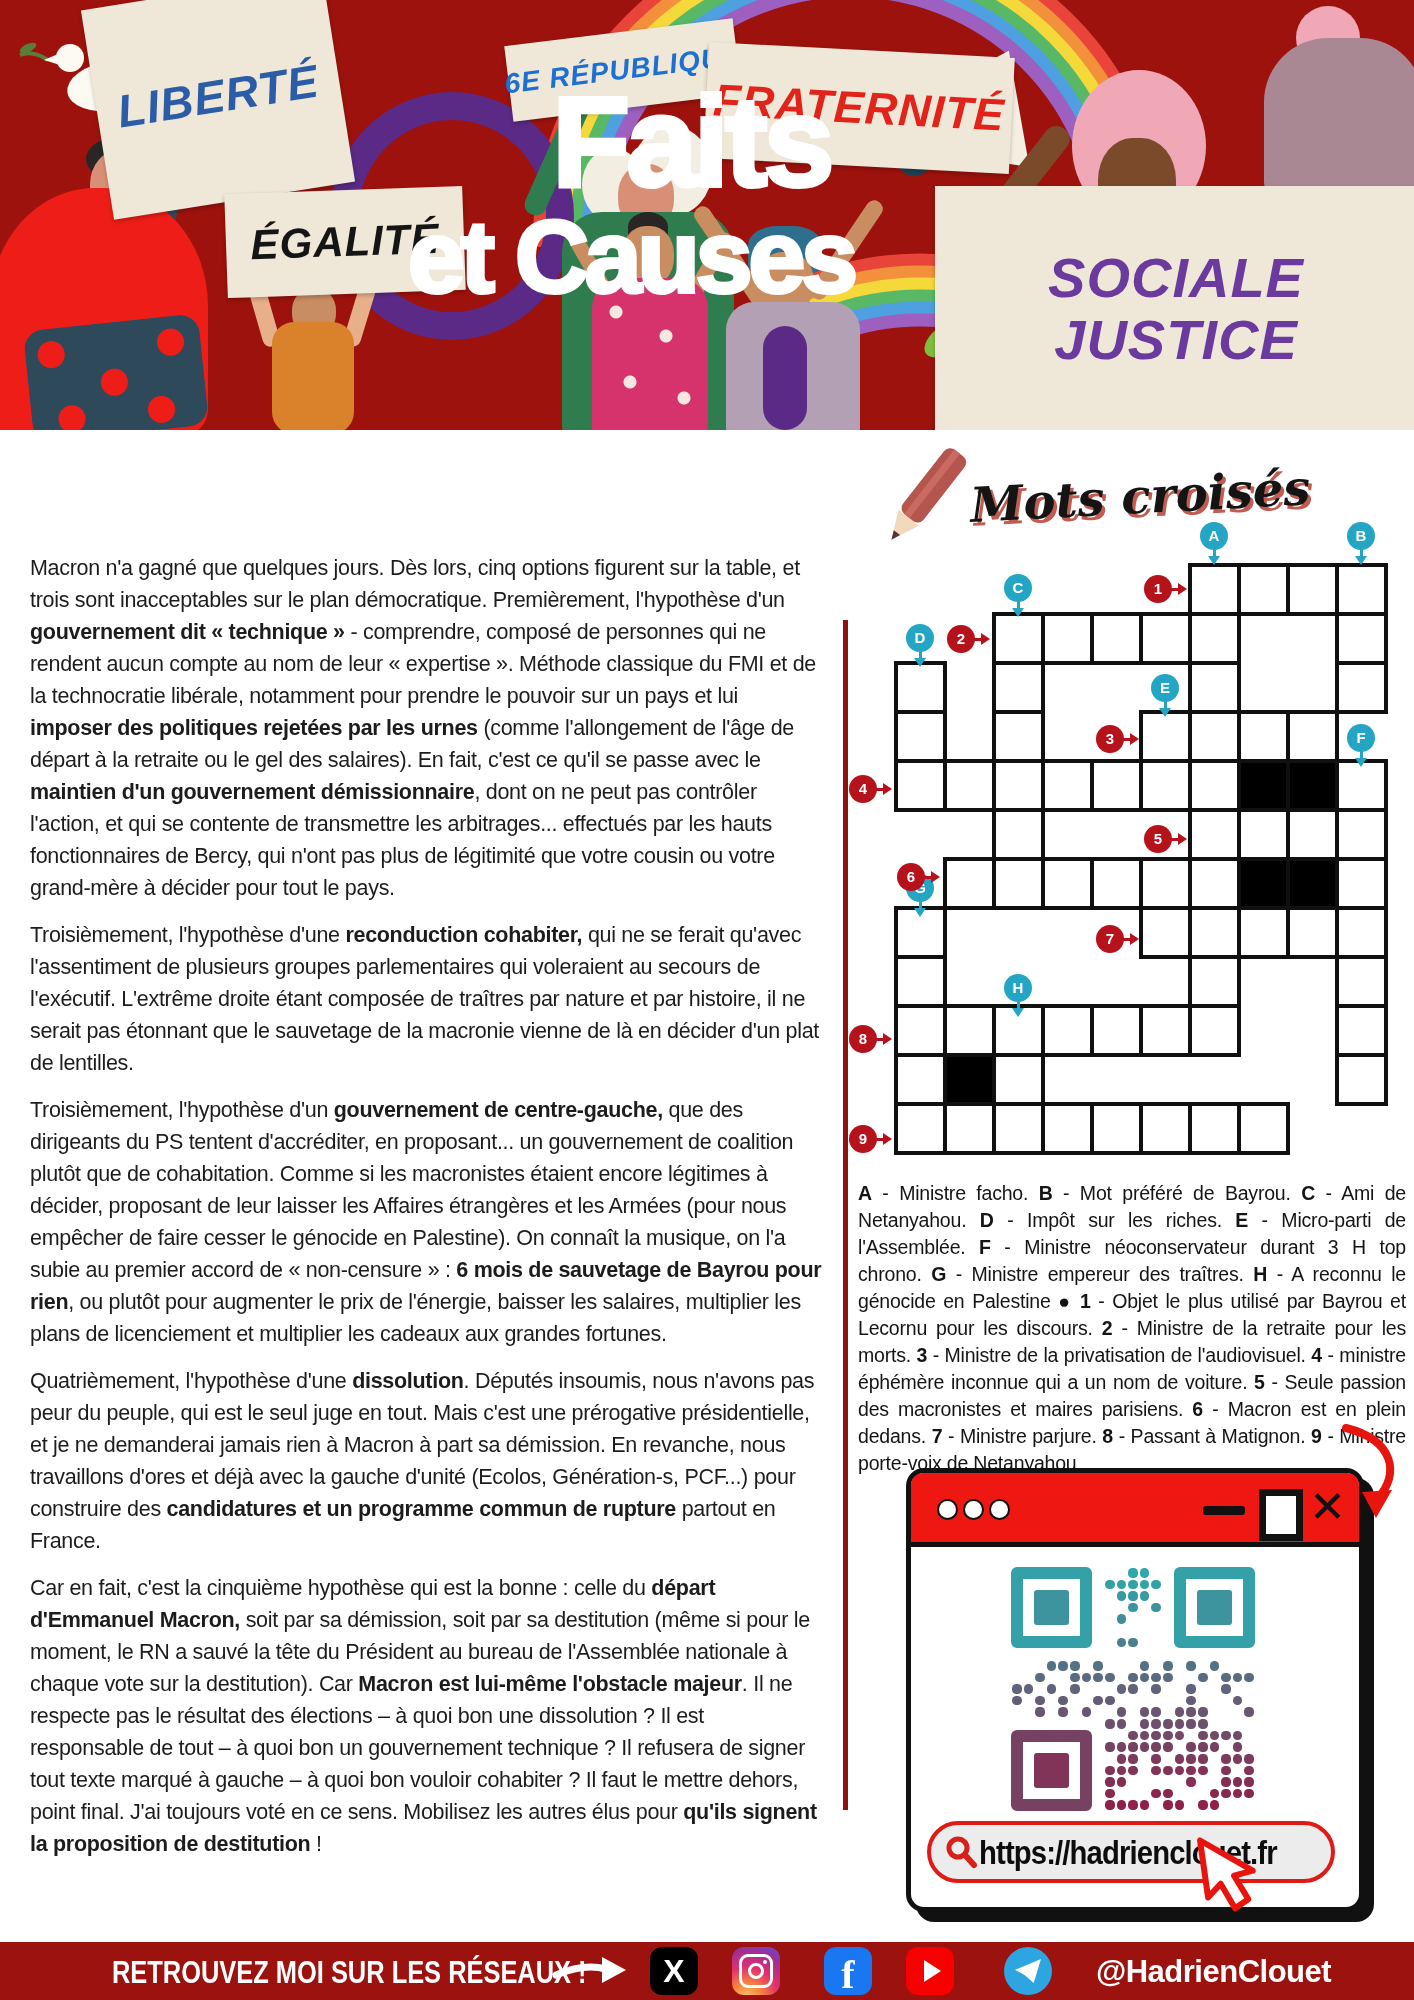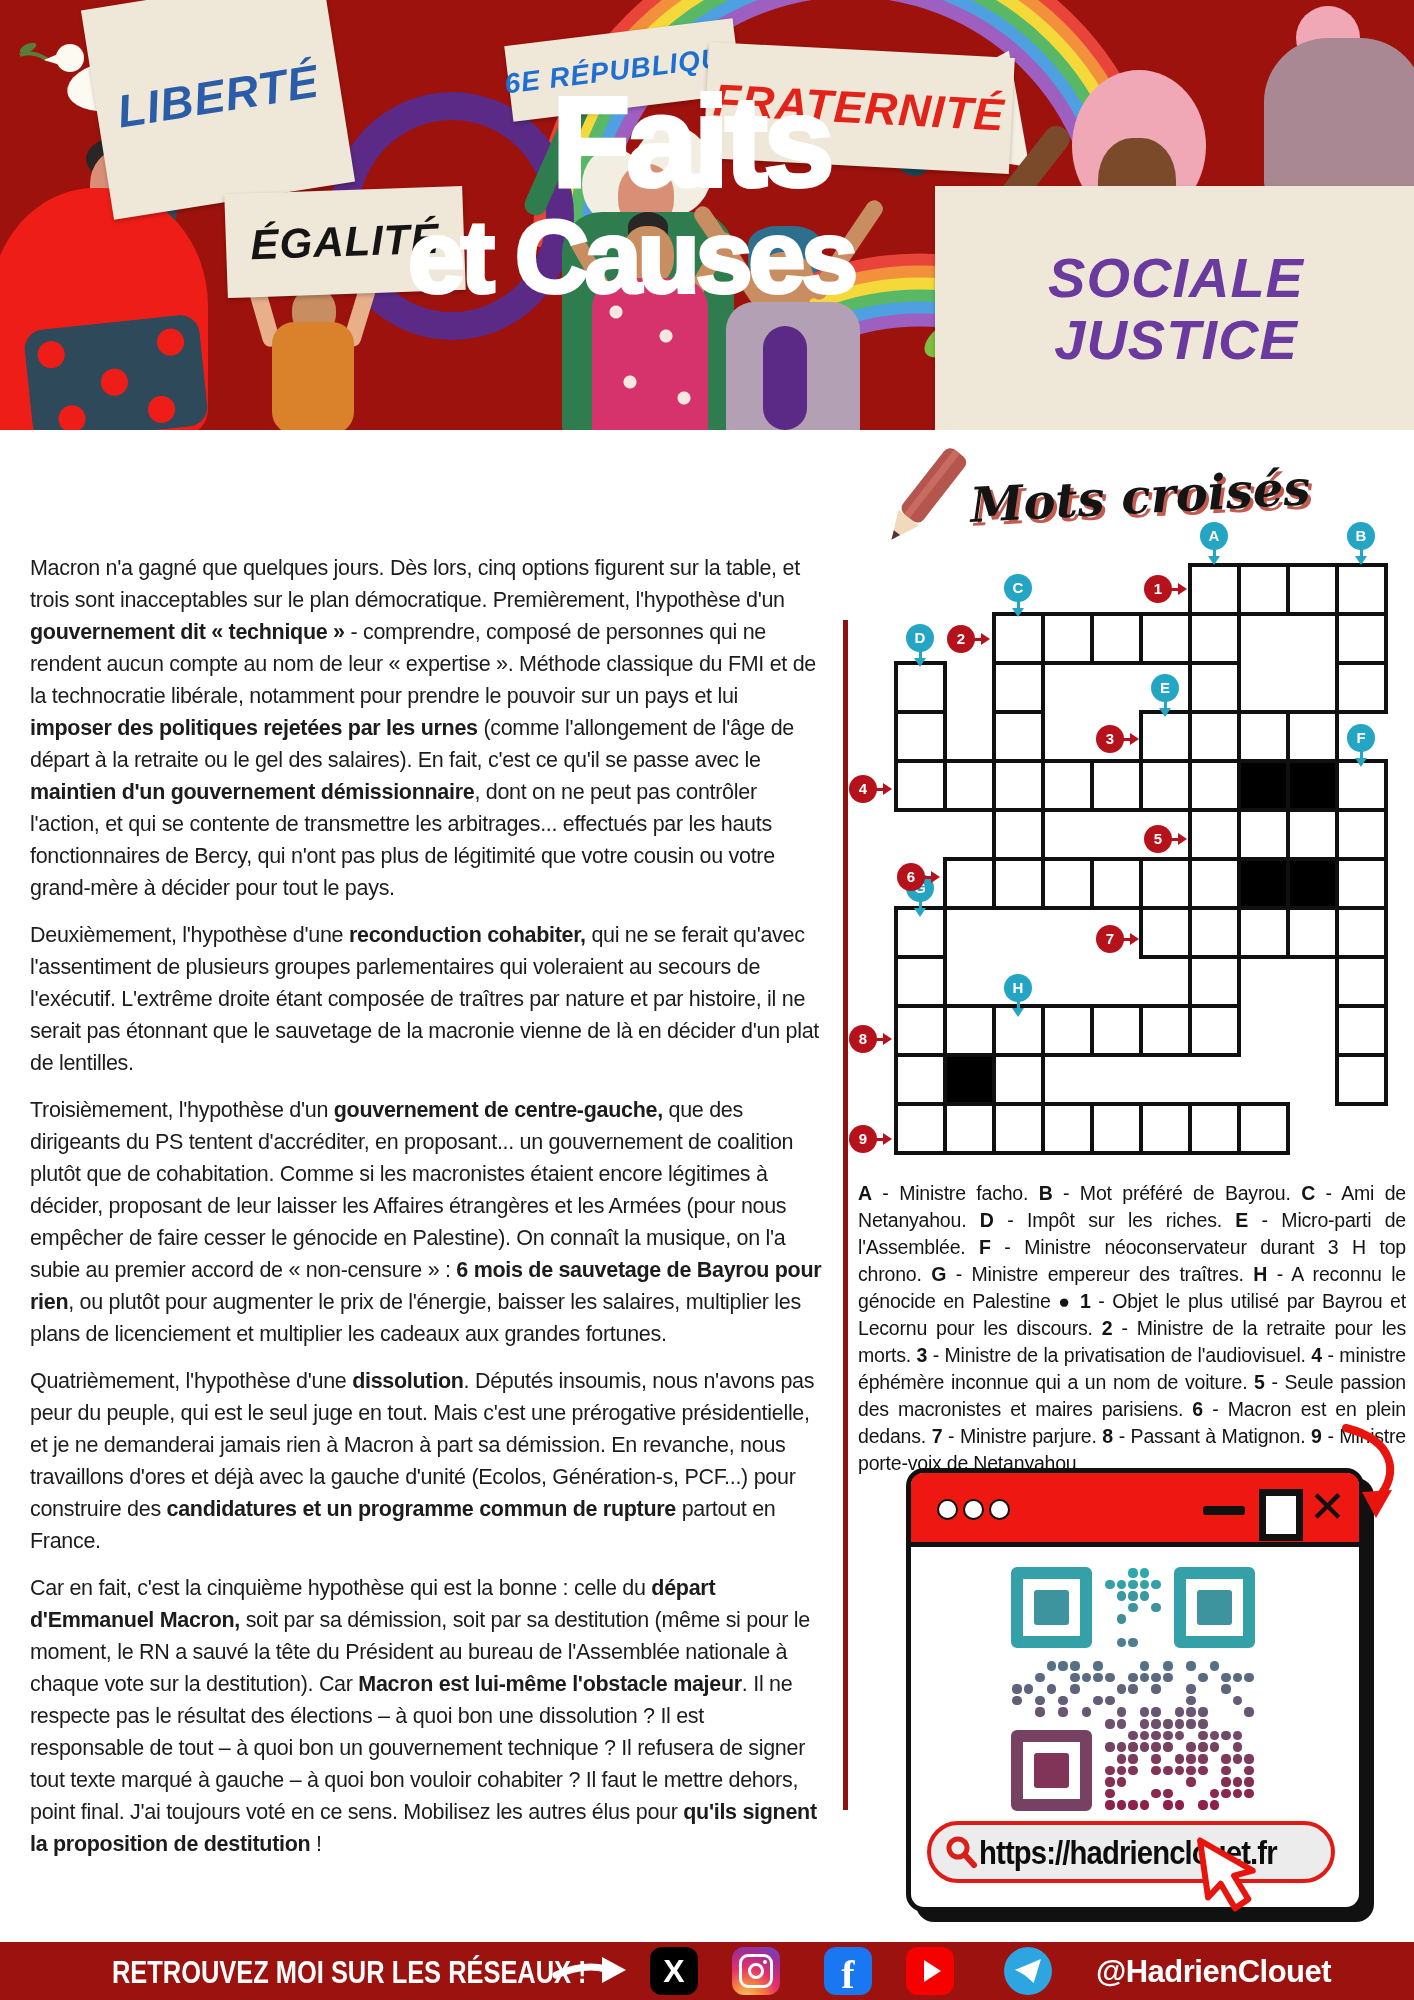--- a/index.html
+++ b/index.html
@@ -199,21 +199,21 @@
       <span style="color:#6a3a9e;font-size:56px;line-height:1.1;">JUSTICE</span>
     </div>
 
     <div id="title-f1">Faits</div>
     <div id="title-f2">et Causes</div>
   </div>
 
 
   <div id="article-body">
       <p><span>Macron n'a gagné que quelques jours. Dès lors, cinq options figurent sur la table, et trois sont inacceptables sur le plan démocratique. Premièrement, l'hypothèse d'un </span><b>gouvernement dit « technique »</b><span> - comprendre, composé de personnes qui ne rendent aucun compte au nom de leur « expertise ». Méthode classique du FMI et de la technocratie libérale, notamment pour prendre le pouvoir sur un pays et lui </span><b>imposer des politiques rejetées par les urnes</b><span> (comme l'allongement de l'âge de départ à la retraite ou le gel des salaires). En fait, c'est ce qu'il se passe avec le </span><b>maintien d'un gouvernement démissionnaire</b><span>, dont on ne peut pas contrôler l'action, et qui se contente de transmettre les arbitrages... effectués par les hauts fonctionnaires de Bercy, qui n'ont pas plus de légitimité que votre cousin ou votre grand-mère à décider pour tout le pays.</span></p>
-      <p><span>Deuxièmement, l'hypothèse d'une </span><b>reconduction cohabiter,</b><span> qui ne se ferait qu'avec l'assentiment de plusieurs groupes parlementaires qui voleraient au secours de l'exécutif. L'extrême droite étant composée de traîtres par nature et par histoire, il ne serait pas étonnant que le sauvetage de la macronie vienne de là en décider d'un plat de lentilles.</span></p>
+      <p><span>Troisièmement, l'hypothèse d'une </span><b>reconduction cohabiter,</b><span> qui ne se ferait qu'avec l'assentiment de plusieurs groupes parlementaires qui voleraient au secours de l'exécutif. L'extrême droite étant composée de traîtres par nature et par histoire, il ne serait pas étonnant que le sauvetage de la macronie vienne de là en décider d'un plat de lentilles.</span></p>
       <p><span>Troisièmement, l'hypothèse d'un </span><b>gouvernement de centre-gauche,</b><span> que des dirigeants du PS tentent d'accréditer, en proposant... un gouvernement de coalition plutôt que de cohabitation. Comme si les macronistes étaient encore légitimes à décider, proposant de leur laisser les Affaires étrangères et les Armées (pour nous empêcher de faire cesser le génocide en Palestine). On connaît la musique, on l'a subie au premier accord de « non-censure » : </span><b>6 mois de sauvetage de Bayrou pour rien</b><span>, ou plutôt pour augmenter le prix de l'énergie, baisser les salaires, multiplier les plans de licenciement et multiplier les cadeaux aux grandes fortunes.</span></p>
       <p><span>Quatrièmement, l'hypothèse d'une </span><b>dissolution</b><span>. Députés insoumis, nous n'avons pas peur du peuple, qui est le seul juge en tout. Mais c'est une prérogative présidentielle, et je ne demanderai jamais rien à Macron à part sa démission. En revanche, nous travaillons d'ores et déjà avec la gauche d'unité (Ecolos, Génération-s, PCF...) pour construire des </span><b>candidatures et un programme commun de rupture</b><span> partout en France.</span></p>
       <p><span>Car en fait, c'est la cinquième hypothèse qui est la bonne : celle du </span><b>départ d'Emmanuel Macron,</b><span> soit par sa démission, soit par sa destitution (même si pour le moment, le RN a sauvé la tête du Président au bureau de l'Assemblée nationale à chaque vote sur la destitution). Car </span><b>Macron est lui-même l'obstacle majeur</b><span>. Il ne respecte pas le résultat des élections – à quoi bon une dissolution ? Il est responsable de tout – à quoi bon un gouvernement technique ? Il refusera de signer tout texte marqué à gauche – à quoi bon vouloir cohabiter ? Il faut le mettre dehors, point final. J'ai toujours voté en ce sens. Mobilisez les autres élus pour </span><b>qu'ils signent la proposition de destitution</b><span> !</span></p>
     </div>
 
   <div id="divider"></div>
 
   <div id="cw-title-wrap">
     <svg width="110" height="120" viewBox="0 0 110 120" style="position:absolute;left:0;top:0;">
       <g transform="rotate(38 55 60)">

